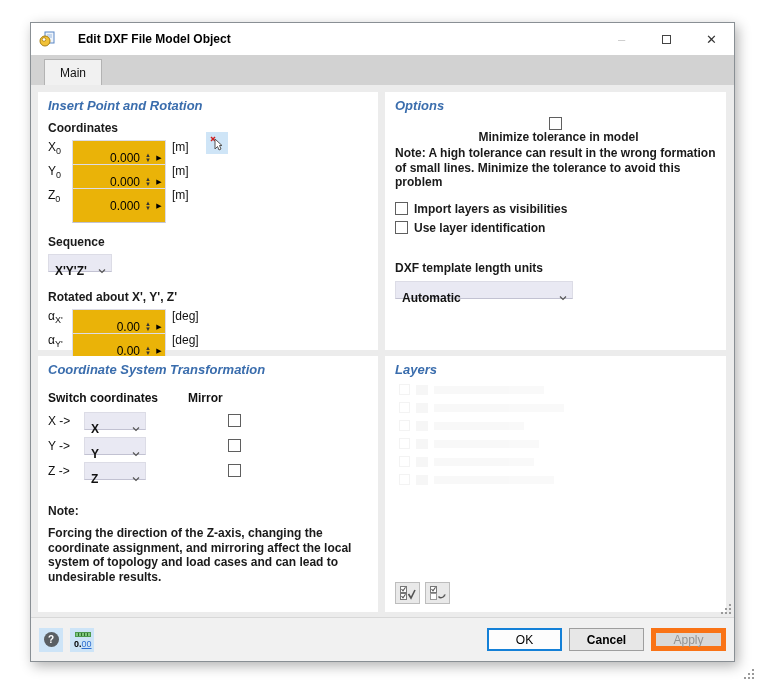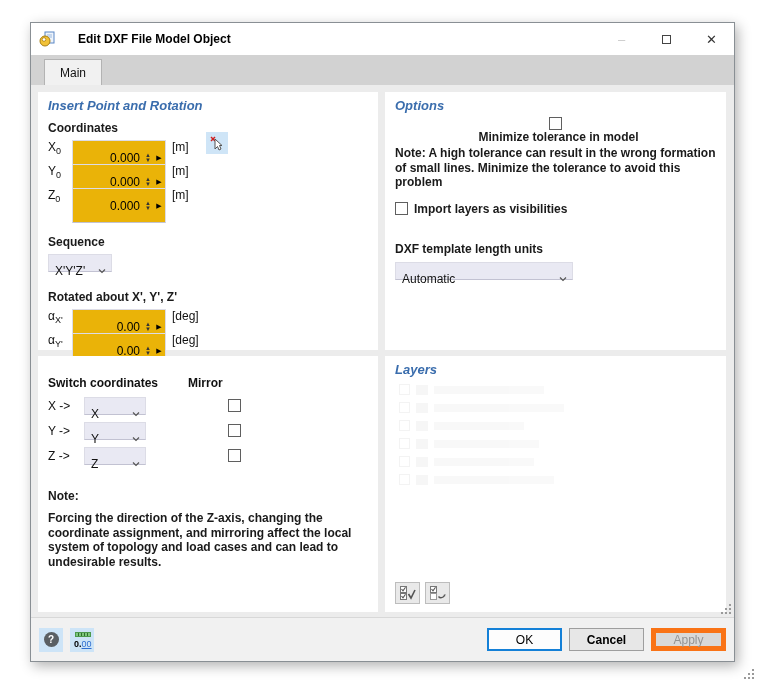--- a/index.html
+++ b/index.html
@@ -35,21 +35,21 @@
   .vlabel sub { font-size:9px; }
   .field { width:94px; height:35px; background:#eab308; border:1px solid #dcdce6;
            border-bottom-color:#c2c2d2; display:flex; align-items:center; }
   .fval { flex:1; text-align:right; font-size:12px; padding-right:3px; color:#000; }
   .spin { display:flex; flex-direction:column; justify-content:center; line-height:5px;
           font-size:6px; color:#333; width:10px; text-align:center; }
   .farrow { font-size:7px; color:#000; width:12px; text-align:center; }
   .unit { margin-left:6px; font-size:12px; }
   
   .dd { height:16px; background:#e9e9f3; border:1px solid #dcdce6; border-bottom-color:#c2c2d2;
-        display:flex; align-items:center; padding:16px 4px 0 6px; font-size:12px; }
+        display:flex; align-items:center; padding:16px 4px 0 6px; font-size:12px;font-weight:bold; }
   .dd .ddval { flex:1; }
   .chev { width:10px; height:10px; flex:0 0 auto; }
   
   .cbrow { display:flex; align-items:center; }
   .cb { width:13px; height:13px; background:#fff; border:1px solid #5f5f5f; flex:0 0 auto; }
   .cblabel { margin-left:6px; font-weight:700; color:#1a1a1a; }
   .notetext { color:#1a1a1a; font-weight:700; line-height:1.22; margin-top:2px; }
   
   .pickbtn { position:absolute; left:168px; top:40px; width:22px; height:22px;
              background:#cfe5f7; border:1px solid #cfe5f7; display:flex;
@@ -228,31 +228,36 @@
       <div class="cbrow" style="margin-top:4px;flex-direction:column;">
         <span class="cb"></span>
         <span class="cblabel">Minimize tolerance in model</span>
       </div>
       <div class="notetext">Note: A high tolerance can result in the wrong formation of small lines. Minimize the tolerance to avoid this problem</div>
 
       <div class="cbrow" style="margin-top:12px;">
         <span class="cb"></span>
         <span class="cblabel">Import layers as visibilities</span>
       </div>
+      <div class="cbrow" style="margin-top:5px;">
+        <span class="cb"></span>
+        <span class="cblabel">Use layer identification</span>
+      </div>
 
       <div class="seclabel" style="margin-top:26px;">DXF template length units</div>
       <div class="dd" style="width:178px; margin-top:6px;">
         <span class="ddval">Automatic</span>
         <svg class="chev" viewBox="0 0 10 10">
             <polyline points="2,3.5 5,6.5 8,3.5" fill="none" stroke="#555" stroke-width="1.2"></polyline>
           </svg>
       </div>
     </div>
 
     <div class="panel">
+      <div class="phead">Coordinate System Transformation</div>
 
       <div class="theadrow">
         <span style="width:140px;">Switch coordinates</span>
         <span>Mirror</span>
       </div>
 
       <div class="trow">
         <span class="tlabel">X -&gt;</span>
         <div class="dd" style="width:62px;">
           <span class="ddval">X</span>

